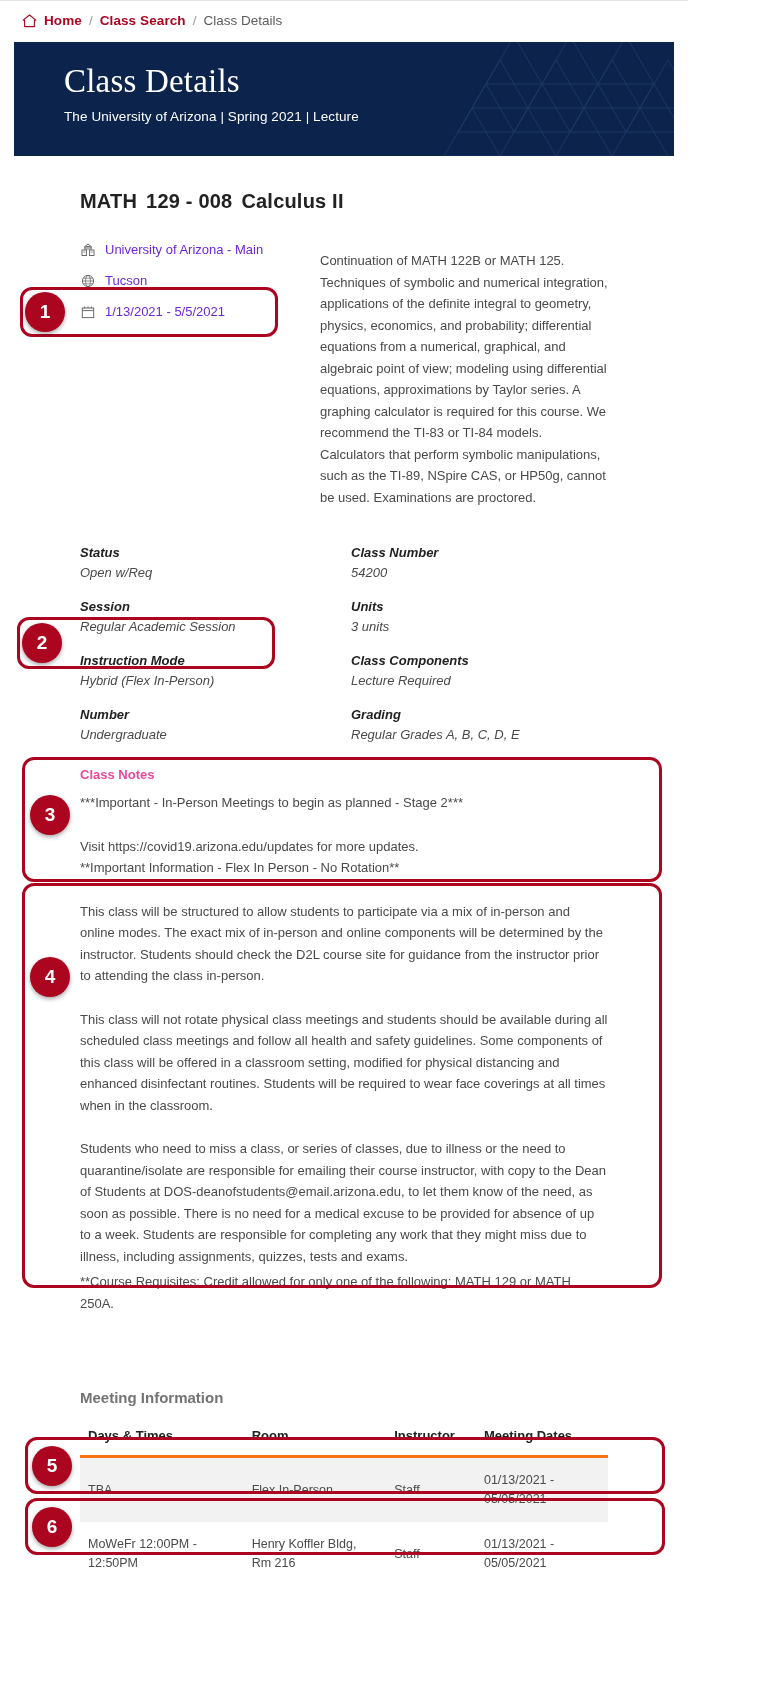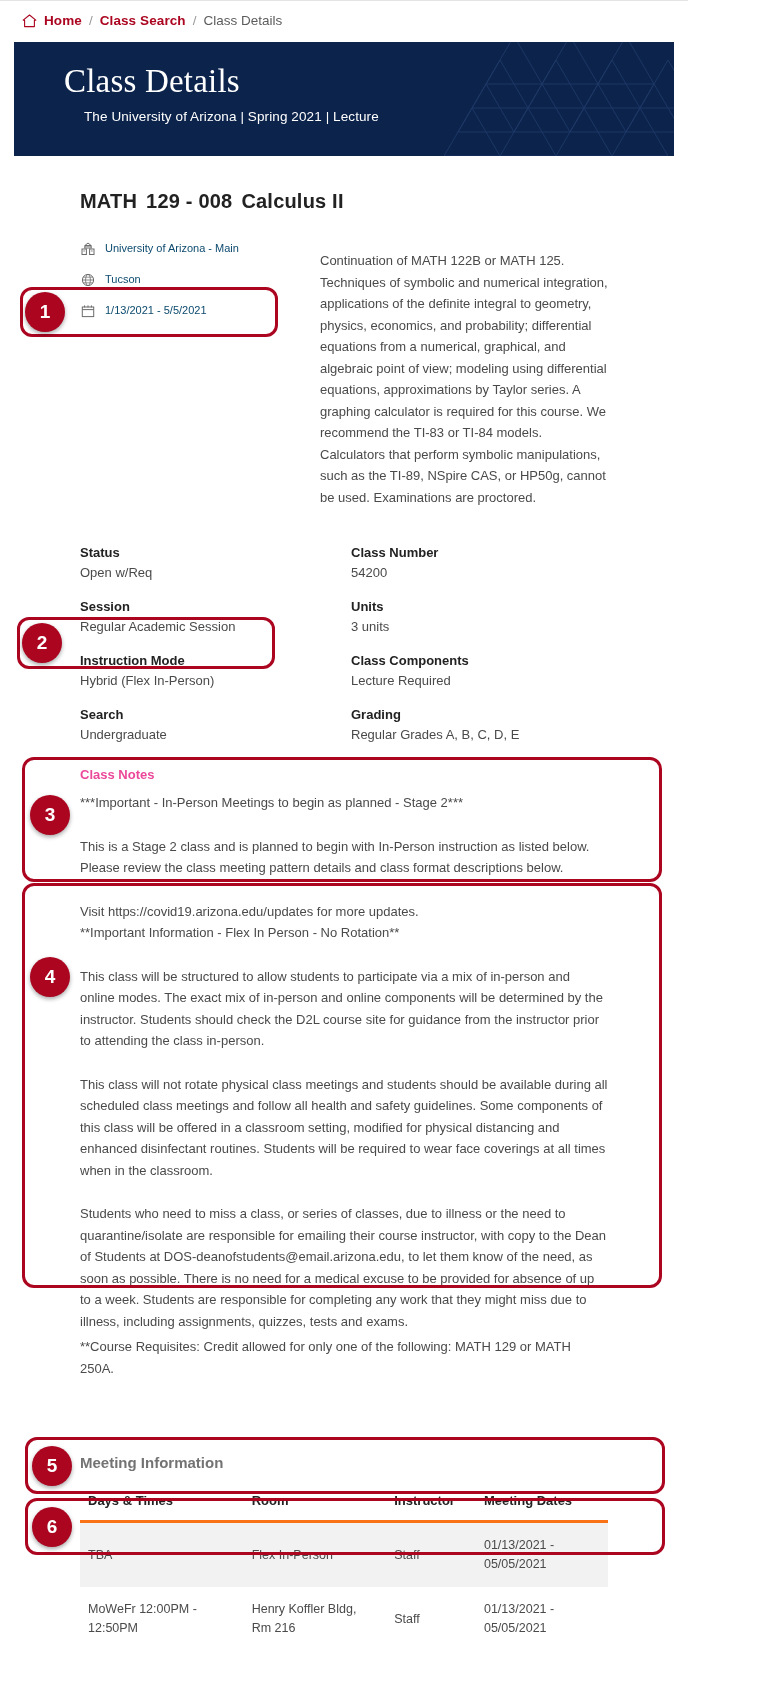--- a/index.html
+++ b/index.html
@@ -77,21 +77,20 @@
     font-size: 33px;
     line-height: 1.1;
     margin: 0 0 10px 0;
     font-weight: normal;
     letter-spacing: .2px;
   }
   .hero-sub {
     color: #ffffff;
     font-size: 13.5px;
     letter-spacing: .1px;
-    margin-left: 20px;
   }
 
   
   .content {
     padding: 0 80px 0 80px;
   }
   .course-title {
     font-size: 20px;
     font-weight: bold;
     color: #222;
@@ -108,23 +107,23 @@
     width: 232px;
     flex: 0 0 232px;
     padding-top: 2px;
   }
   .right-col {
     flex: 1 1 auto;
     padding-left: 8px;
   }
   .meta-row {
     display: flex;
-    align-items: center;
-    font-size: 11px;
-    color: #0c4a6e;
+    align-items: flex-end;
+    font-size: 13px;
+    color: #6d28d9;
     margin-bottom: 13px;
     min-height: 18px;
   }
   .meta-icon {
     width: 16px;
     flex: 0 0 16px;
     margin-right: 9px;
     color: #6b6b6b;
     display: flex;
     align-items: center;
@@ -142,20 +141,21 @@
   .fields {
     margin-top: 24px;
   }
   .field-row {
     display: flex;
   }
   .field {
     width: 50%;
     box-sizing: border-box;
     padding-bottom: 19px;
+    font-style: italic;
   }
   .field.right { padding-left: 7px; }
   .field-label {
     font-size: 13px;
     font-weight: bold;
     color: #222;
     margin-bottom: 5px;
   }
   .field-value {
     font-size: 13px;
@@ -370,36 +370,35 @@
           <div class="field-value">Hybrid (Flex In-Person)</div>
         </div>
         <div class="field right">
           <div class="field-label">Class Components</div>
           <div class="field-value">Lecture Required</div>
         </div>
       </div>
 
       <div class="field-row">
         <div class="field">
-          <div class="field-label">Search</div>
+          <div class="field-label">Number</div>
           <div class="field-value">Undergraduate</div>
         </div>
         <div class="field right">
           <div class="field-label">Grading</div>
           <div class="field-value">Regular Grades A, B, C, D, E</div>
         </div>
       </div>
 
     </div>
 
     <section>
       <div class="notes-heading">Class Notes</div>
 
       <p class="note-line">***Important - In-Person Meetings to begin as planned - Stage 2***</p>
-      <p class="note-para">This is a Stage 2 class and is planned to begin with In-Person instruction as listed below. Please review the class meeting pattern details and class format descriptions below.</p>
       <p class="note-para">Visit https://covid19.arizona.edu/updates for more updates.</p>
 
       <p class="note-line" style="">**Important Information - Flex In Person - No Rotation**</p>
       <p class="note-para">This class will be structured to allow students to participate via a mix of in-person and online modes. The exact mix of in-person and online components will be determined by the instructor. Students should check the D2L course site for guidance from the instructor prior to attending the class in-person.</p>
       <p class="note-para">This class will not rotate physical class meetings and students should be available during all scheduled class meetings and follow all health and safety guidelines. Some components of this class will be offered in a classroom setting, modified for physical distancing and enhanced disinfectant routines.  Students will be required to wear face coverings at all times when in the classroom.</p>
       <p class="note-para">Students who need to miss a class, or series of classes, due to illness or the need to quarantine/isolate are responsible for emailing their course instructor, with copy to the Dean of Students at DOS-deanofstudents@email.arizona.edu, to let them know of the need, as soon as possible. There is no need for a medical excuse to be provided for absence of up to a week. Students are responsible for completing any work that they might miss due to illness, including assignments, quizzes, tests and exams.</p>
 
       <p class="note-line" style="margin-top:4px;">**Course Requisites: Credit allowed for only one of the following: MATH 129 or MATH 250A.</p>
     </section>
 

